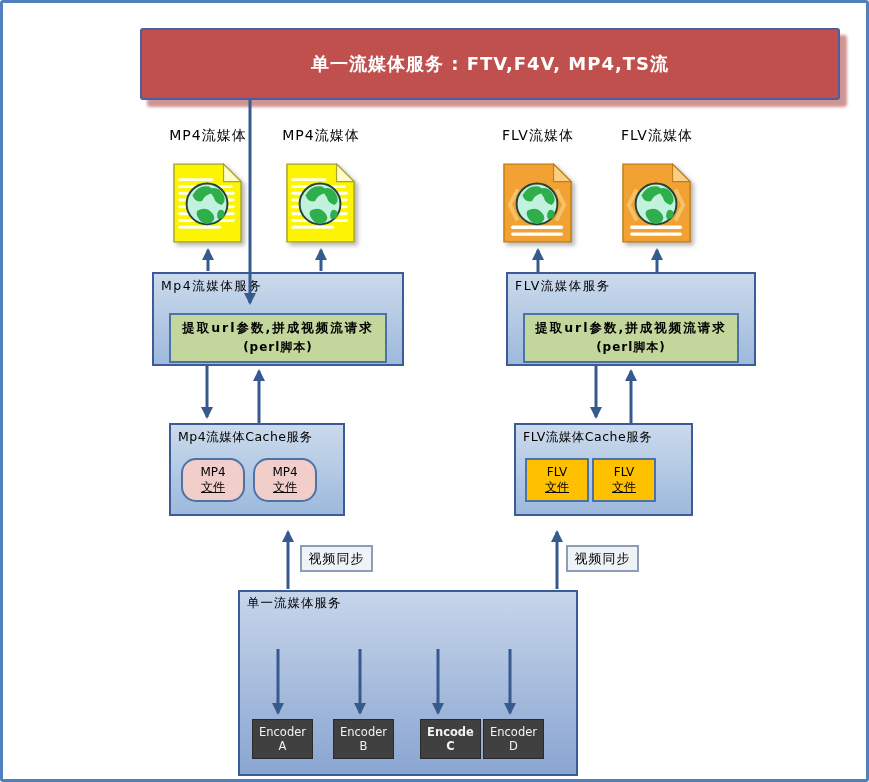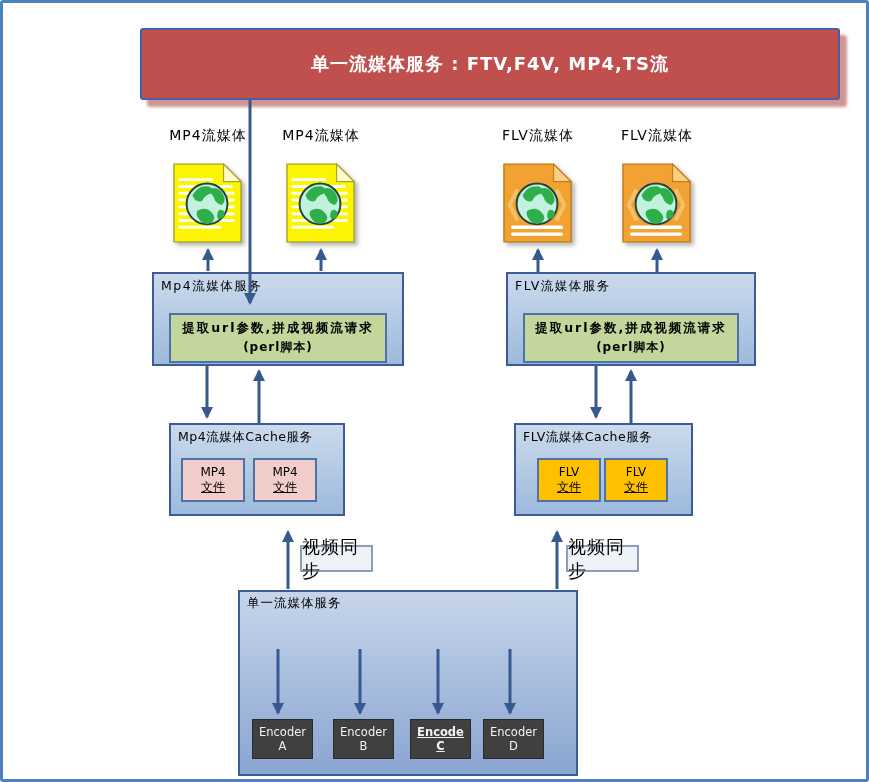--- a/index.html
+++ b/index.html
@@ -34,25 +34,25 @@
   .greenbox .l1{font-size:12.5px;font-weight:bold;letter-spacing:2px;}
   .greenbox .l2{font-size:12px;font-weight:bold;letter-spacing:1px;margin-top:2px;}
 
   .cache{top:423px;height:93px;}
   .cache-mp4{left:169px;width:176px;}
   .cache-flv{left:514px;width:179px;}
   .filebox{position:absolute;top:33px;width:60px;height:40px;border:2px solid #4C72A8;
            display:flex;flex-direction:column;align-items:center;justify-content:center;
            font-size:12px;line-height:15px;}
   .filebox .u{text-decoration:underline;}
-  .file-pink{background:#F2CECB;}
-  .file-orange{background:#FFC000;margin-left:12px;}
+  .file-pink{background:#F2CECB;border-radius:15px;}
+  .file-orange{background:#FFC000;}
 
   .synclabel{top:545px;width:73px;height:27px;background:#EFF3F8;border:2px solid #8D9DB6;
-             display:flex;align-items:center;justify-content:center;font-size:18px;letter-spacing:1px;}
+             display:flex;align-items:center;justify-content:center;font-size:13px;letter-spacing:1px;}
 
   .transcode{left:238px;top:590px;width:340px;height:186px;
              background:linear-gradient(#C6D5EA,#8AA5D1);border:2px solid #3D5C97;}
   .busbar{position:absolute;left:20px;top:20px;width:293px;height:38px;background:#C0645E;
           border:2px solid #3D5C97;box-shadow:5px 5px 2px rgba(148,85,80,.7);
           display:flex;align-items:center;justify-content:center;}
   .busbar .t{color:#4E1713;font-weight:bold;font-size:13px;letter-spacing:3px;}
   .encoder{position:absolute;top:127px;width:59px;height:38px;background:#404040;border:1px solid #2A2A2A;
            color:#F2F2F2;display:flex;flex-direction:column;align-items:center;justify-content:center;
            font-size:11.5px;line-height:14px;}
@@ -176,21 +176,21 @@
 <div class="abs transcode">
   <div class="boxlabel" style="position:absolute;left:7px;top:3px;font-size:12.5px;letter-spacing:1px;">单一流媒体服务</div>
   <div class="encoder" style="left:12px;">
     <span>Encoder</span>
     <span>A</span>
   </div>
   <div class="encoder" style="left:93px;">
     <span>Encoder</span>
     <span>B</span>
   </div>
-  <div class="encoder bold" style="left:170px;text-decoration:underline;">
+  <div class="encoder bold" style="left:180px;">
     <span>Encode</span>
     <span>C</span>
   </div>
   <div class="encoder" style="left:243px;">
     <span>Encoder</span>
     <span>D</span>
   </div>
 </div>
 
 <svg class="overlay">

